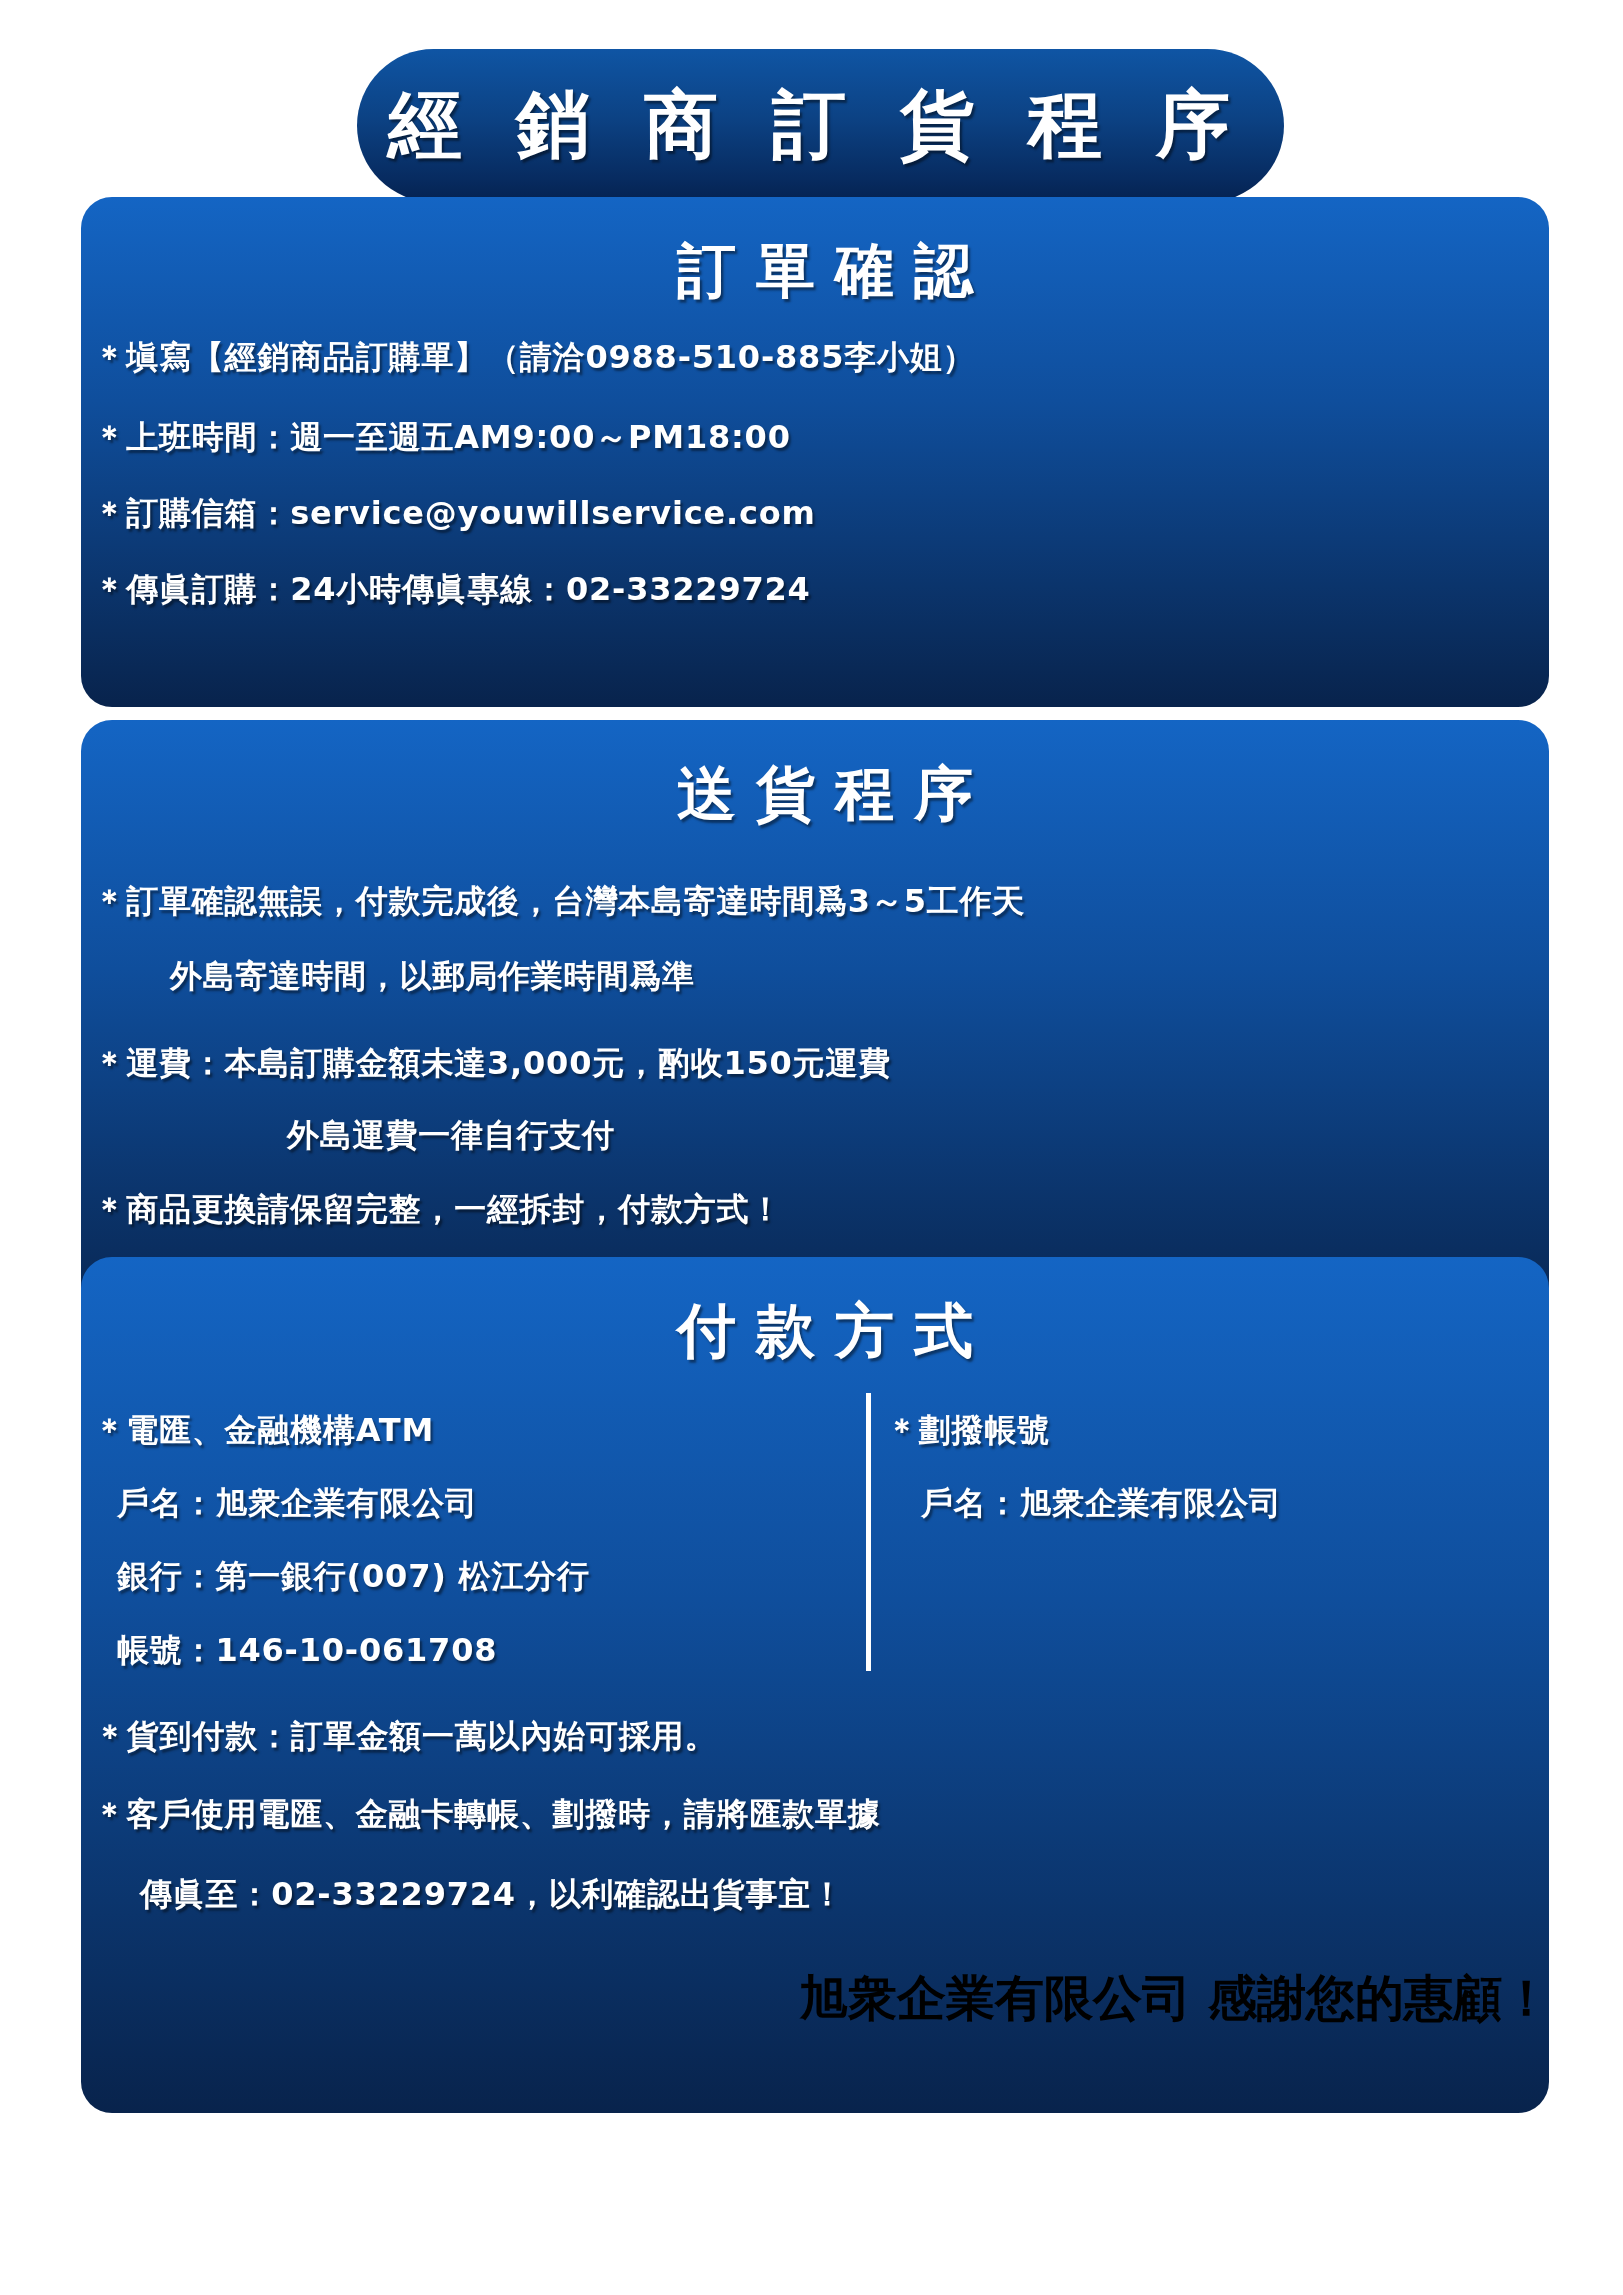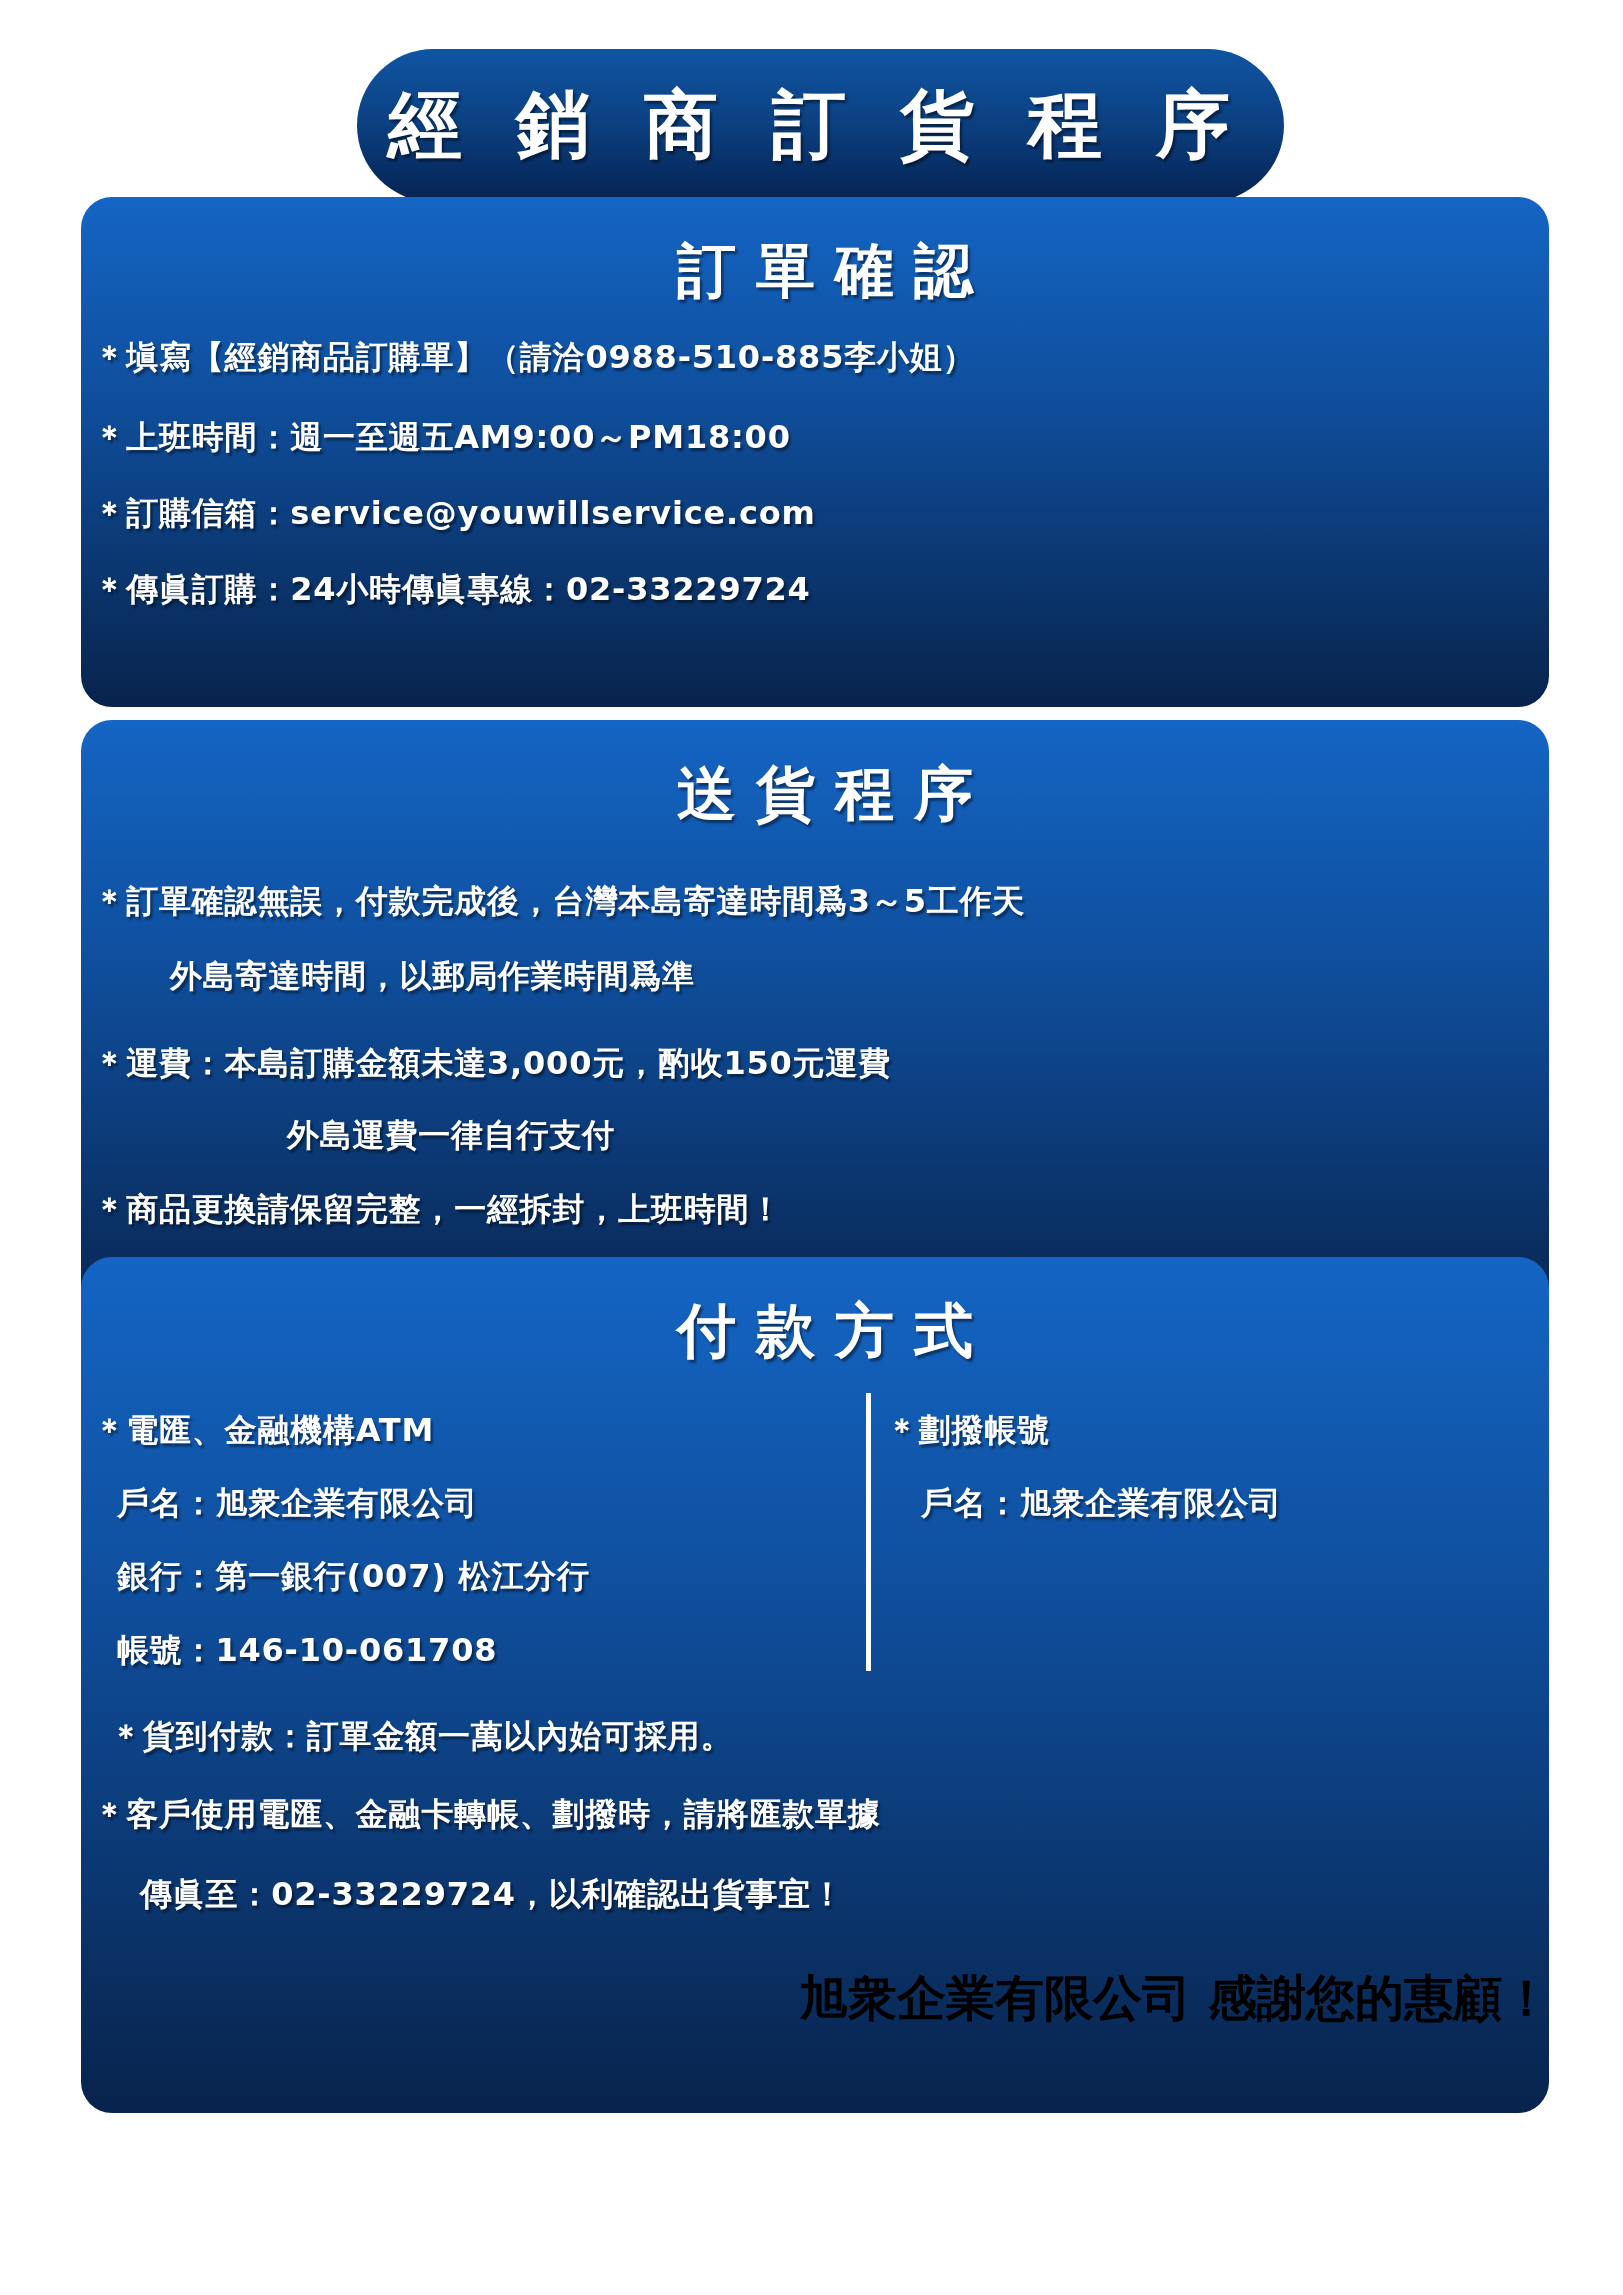--- a/index.html
+++ b/index.html
@@ -65,37 +65,37 @@
     <div class="row" style="left:12.4px;top:288px;">＊訂購信箱：service@youwillservice.com</div>
     <div class="row" style="left:12.4px;top:364px;">＊傳眞訂購：24小時傳眞專線：02-33229724</div>
   </div>
 
   <div class="panel" style="top:720px;height:623px;">
     <div class="panel-title">送貨程序</div>
     <div class="row" style="left:12.4px;top:153px;">＊訂單確認無誤，付款完成後，台灣本島寄達時間爲3～5工作天</div>
     <div class="row" style="left:89px;top:228px;">外島寄達時間，以郵局作業時間爲準</div>
     <div class="row" style="left:12.4px;top:315px;">＊運費：本島訂購金額未達3,000元，酌收150元運費</div>
     <div class="row" style="left:206px;top:387px;">外島運費一律自行支付</div>
-    <div class="row" style="left:12.4px;top:461px;">＊商品更換請保留完整，一經拆封，上班時間！</div>
+    <div class="row" style="left:12.4px;top:461px;">＊商品更換請保留完整，一經拆封，付款方式！</div>
   </div>
 
   <div class="panel" style="top:1257px;height:856px;">
     <div class="panel-title">付款方式</div>
 
     <div class="row" style="left:12.4px;top:145px;">＊電匯、金融機構ATM</div>
     <div class="row" style="left:36px;top:218px;">戶名：旭衆企業有限公司</div>
     <div class="row" style="left:36px;top:291px;">銀行：第一銀行(007) 松江分行</div>
     <div class="row" style="left:36px;top:365px;">帳號：146-10-061708</div>
 
     <div class="divider" style="left:785px;top:136px;height:278px;"></div>
 
     <div class="row" style="left:805px;top:145px;">＊劃撥帳號</div>
     <div class="row" style="left:840px;top:218px;">戶名：旭衆企業有限公司</div>
 
-    <div class="row" style="left:29px;top:451px;">＊貨到付款：訂單金額一萬以內始可採用。</div>
+    <div class="row" style="left:13px;top:451px;">＊貨到付款：訂單金額一萬以內始可採用。</div>
     <div class="row" style="left:12.4px;top:529px;">＊客戶使用電匯、金融卡轉帳、劃撥時，請將匯款單據</div>
     <div class="row" style="left:59px;top:609px;">傳眞至：02-33229724，以利確認出貨事宜！</div>
   </div>
 
   <div class="footer-note">旭衆企業有限公司 感謝您的惠顧！</div>
 
 </div>
 
 
 </body></html>

